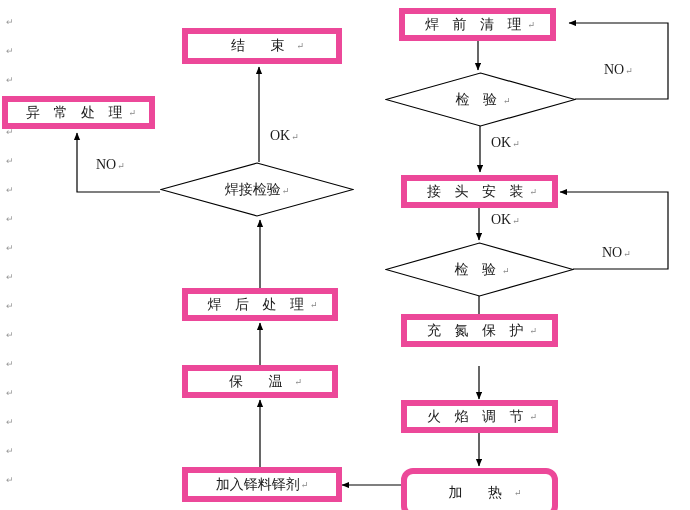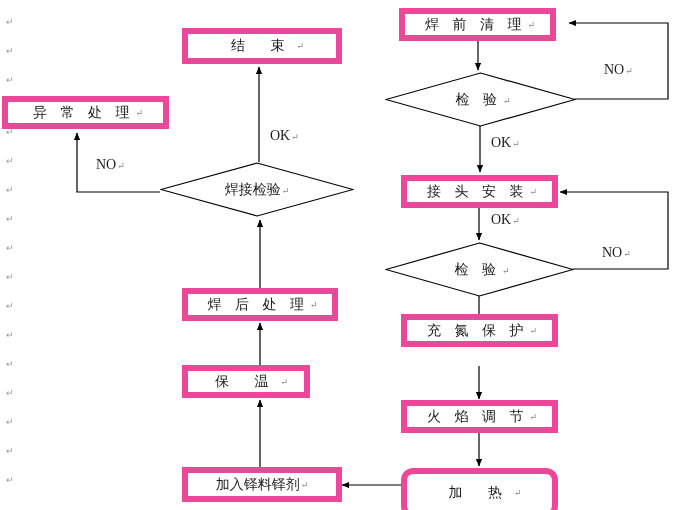--- a/index.html
+++ b/index.html
@@ -164,38 +164,38 @@
 
       </g>
     </svg>
   </div>
 
   <div class="node box extra-space" style="left:182px;top:28px;width:160px;height:36px;">
     <span class="label">结  束</span>
       <span class="cr-mark">↵</span>
   </div>
 
-  <div class="node box wide-space" style="left:2px;top:96px;width:167px;height:33px;">
+  <div class="node box wide-space" style="left:2px;top:96px;width:153px;height:33px;">
     <span class="label">异 常 处 理</span>
       <span class="cr-mark">↵</span>
   </div>
 
   <div class="node diamond" style="left:160px;top:162px;width:194px;height:55px;">
     <svg width="194" height="55" viewBox="0 0 194 55">
       <polygon points="97,1 193,27.5 97,54 1,27.5" fill="#ffffff" stroke="#000000" stroke-width="1.2"></polygon>
     </svg>
     <div class="dlabel"><span>焊接检验</span><span class="cr-mark">↵</span></div>
   </div>
 
   <div class="node box wide-space" style="left:182px;top:288px;width:156px;height:33px;">
     <span class="label">焊 后 处 理</span>
       <span class="cr-mark">↵</span>
   </div>
 
-  <div class="node box extra-space" style="left:182px;top:365px;width:128px;height:33px;">
+  <div class="node box extra-space" style="left:182px;top:365px;width:156px;height:33px;">
     <span class="label">保  温</span>
       <span class="cr-mark">↵</span>
   </div>
 
   <div class="node box tight" style="left:182px;top:467px;width:160px;height:35px;">
     <span class="label">加入铎料铎剂</span>
       <span class="cr-mark">↵</span>
   </div>
 
   <div class="node box wide-space" style="left:399px;top:8px;width:157px;height:33px;">

